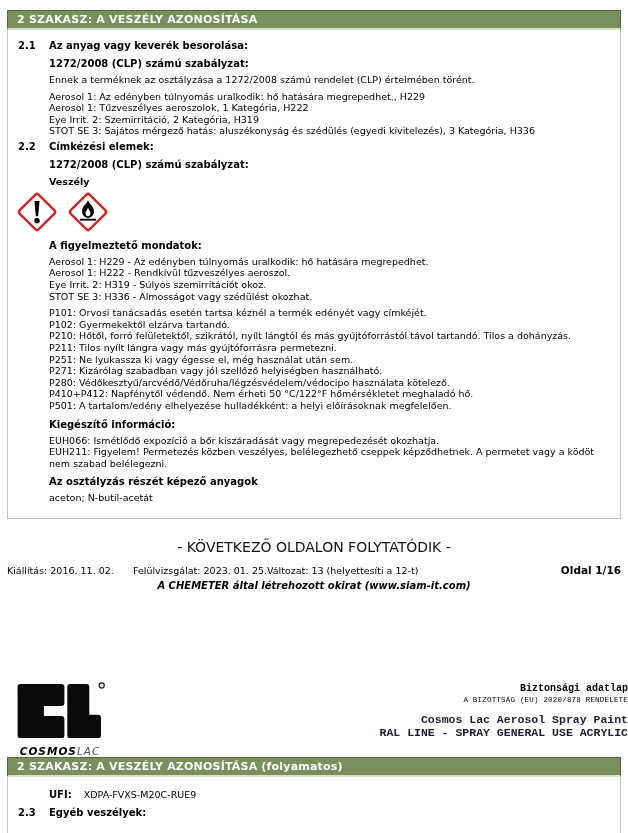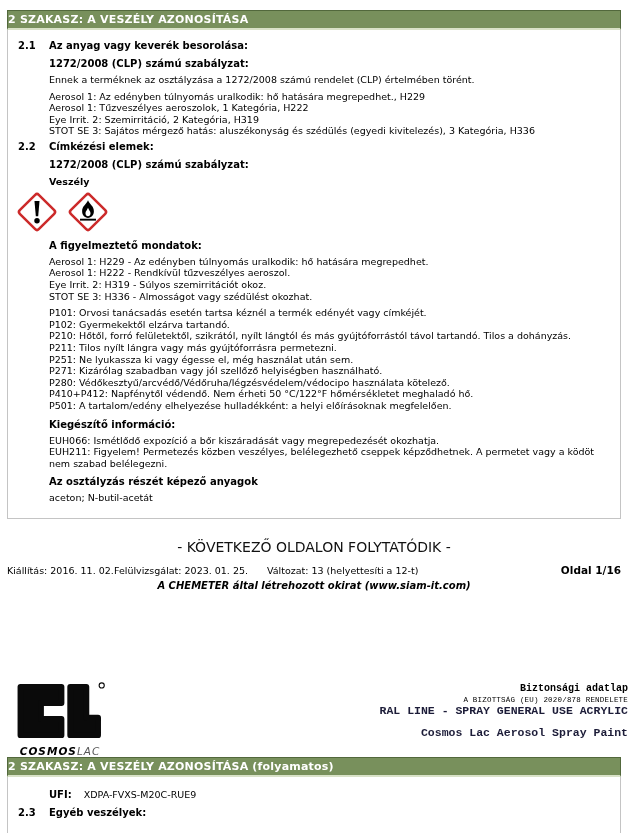--- a/index.html
+++ b/index.html
@@ -11,21 +11,21 @@
   }
   .sheet { position:relative; width:628px; }
 
   
   .section-bar {
     margin:0 7px;
     background:var(--header-green, #78905c);
     border:1px solid var(--header-green-dark, #52683c);
     border-bottom:2px solid var(--header-green-light, #d9e2c8);
     color:#fff; font-weight:bold; font-size:11px;
-    height:20px; line-height:17px; 
+    height:20px; line-height:17px; padding-left:9px;
     letter-spacing:.2px;
   }
 
   
   .box {
     margin:0 7px;
     border:1px solid var(--border-gray, #c4c4c4);
     border-top:none;
     padding:8px 8px 14px 10px;
   }
@@ -46,21 +46,21 @@
   .pictogram-row svg { display:block; }
 
   .continued-note {
     text-align:center; font-size:14px; margin-top:20px; color:#111;
   }
   .footer-row {
     display:flex; align-items:baseline;
     margin:9px 7px 0 7px; font-size:9.5px;
   }
   .footer-issued { width:107px; }
-  .footer-revision { width:153px; }
+  .footer-revision { width:153px;text-align:right; }
   .footer-version { flex:1; }
   .footer-page { font-weight:bold; font-size:10.5px; }
   .generator-note {
     text-align:center; font-weight:bold; font-style:italic;
     font-size:10px; margin-top:4px;
   }
 
   .page-gap { height:86px; }
 
   
@@ -216,22 +216,22 @@
           <circle cx="119" cy="6" r="3.5" fill="none" stroke="#0a0a0a" stroke-width="1.5"></circle>
         </svg>
       </span>
       <div class="logo-wordmark">
         <span class="w-bold">COSMOS</span><span class="w-light">LAC</span>
       </div>
     </div>
     <div class="center-titles">
       <div class="doc-type">Biztonsági adatlap</div>
       <div class="regulation-ref">A BIZOTTSÁG (EU) 2020/878 RENDELETE</div>
+      <div class="product-title first">Cosmos Lac Aerosol Spray Paint</div>
       <div class="product-title">RAL LINE - SPRAY GENERAL USE ACRYLIC</div>
-      <div class="product-title first">Cosmos Lac Aerosol Spray Paint</div>
     </div>
   </div>
 
   <div class="section-bar">
     <span>2 SZAKASZ: A VESZÉLY AZONOSÍTÁSA (folyamatos)</span>
   </div>
 
   <div class="box box2">
 
     <div class="ufi-row">

